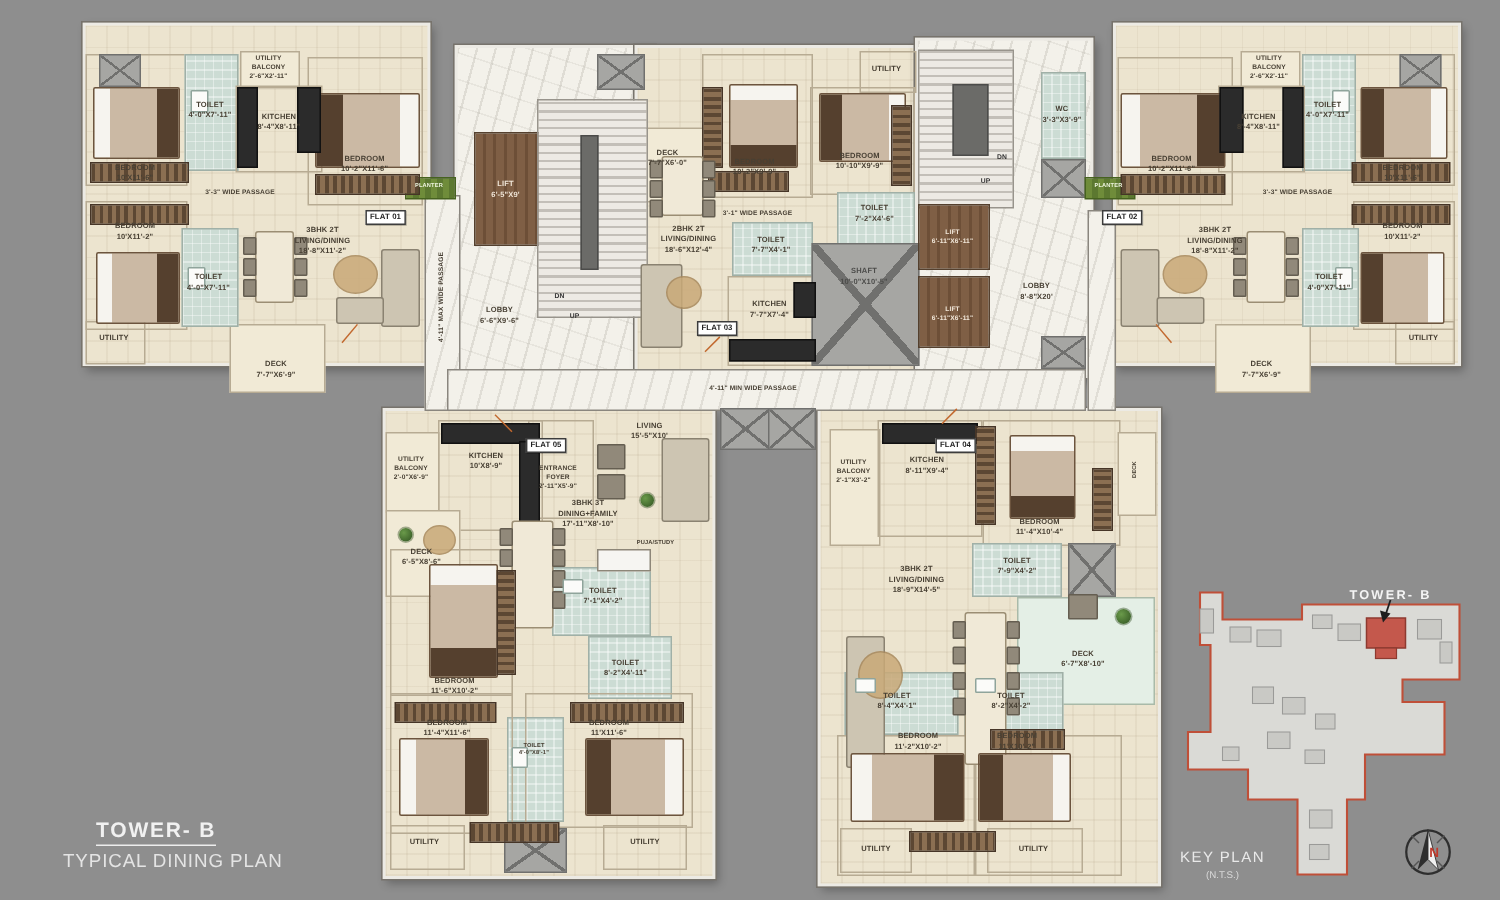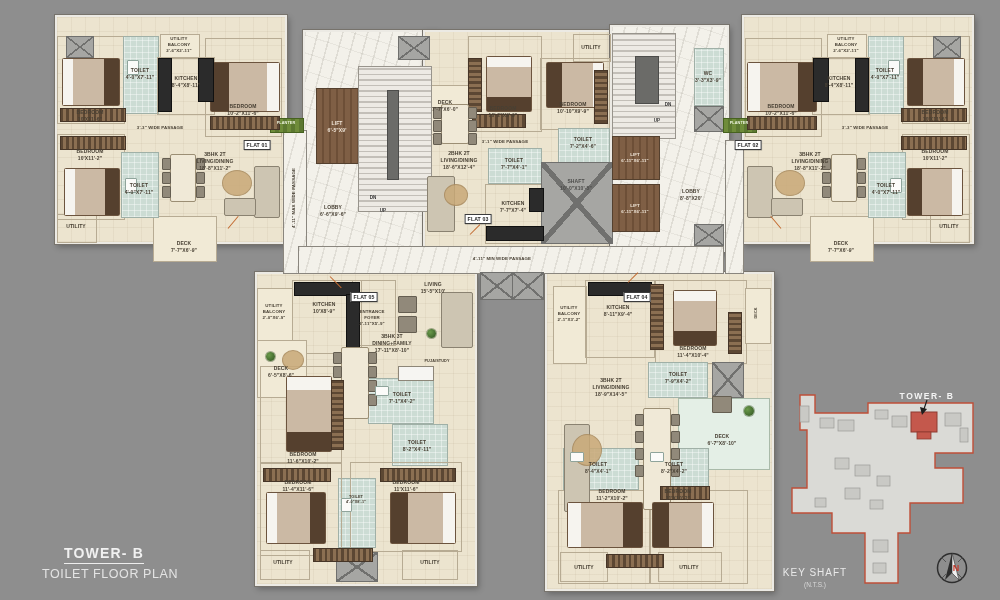--- a/index.html
+++ b/index.html
@@ -447,20 +447,20 @@
       <circle cx="177" cy="200" r="14.5" fill="none" stroke="#2e2e2e" stroke-width="1.5"></circle>
       <line x1="166" y1="189" x2="171" y2="194" stroke="#555" stroke-width="1"></line>
       <line x1="188" y1="189" x2="183" y2="194" stroke="#555" stroke-width="1"></line>
       <line x1="166" y1="211" x2="171" y2="206" stroke="#555" stroke-width="1"></line>
       <line x1="188" y1="211" x2="183" y2="206" stroke="#555" stroke-width="1"></line>
       <polygon points="177,185 170,212 177,205" fill="#2e2e2e"></polygon>
       <polygon points="177,185 184,212 177,205" fill="#f0f0f0" stroke="#2e2e2e" stroke-width="0.6"></polygon>
     </g>
   </svg>
   <div class="kp-tower" style="left:927px;top:396px">TOWER- B</div>
-  <div class="kp-cap" style="left:815px;top:572px">KEY SHAFT</div>
+  <div class="kp-cap" style="left:815px;top:572px">KEY PLAN</div>
   <div class="kp-nts" style="left:815px;top:584px">(N.T.S.)</div>
   <div class="kp-n" style="left:956px;top:568px">N</div>
 
   <div class="t1" style="left:64px;top:545px">TOWER- B</div>
-  <div class="t2" style="left:42px;top:567px">TOILET FLOOR PLAN</div>
+  <div class="t2" style="left:42px;top:567px">TYPICAL DINING PLAN</div>
 
 </div>
 
 </body></html>

